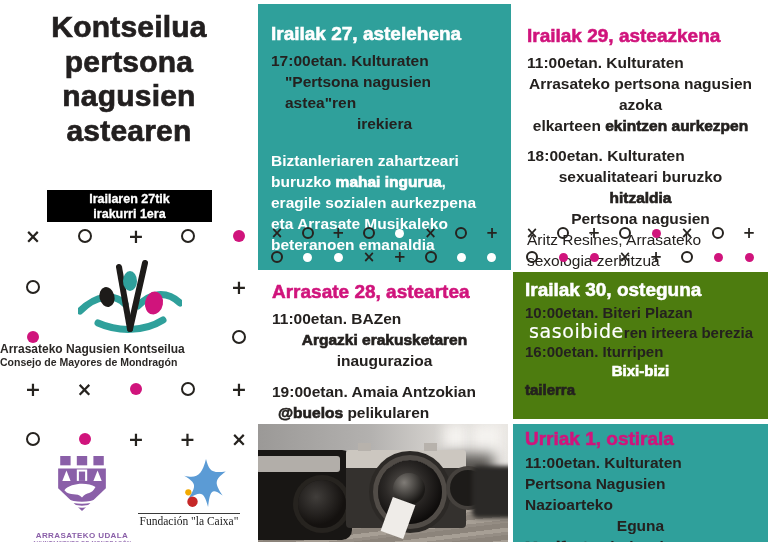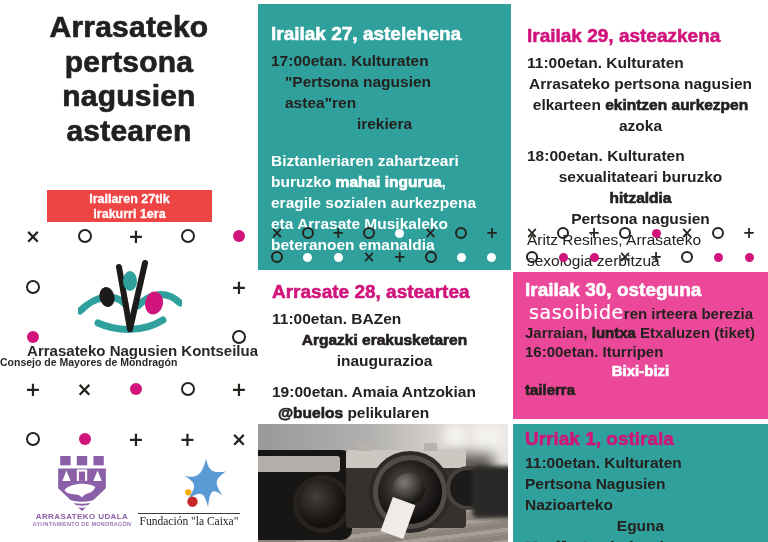--- a/index.html
+++ b/index.html
@@ -3,54 +3,54 @@
 <meta charset="utf-8">
 <style>
   html,body{margin:0;padding:0;background:#fff;}
   .page{position:relative;width:768px;height:542px;background:#ffffff;overflow:hidden;
         font-family:"Liberation Sans","DejaVu Sans",sans-serif;color:#24211f;}
 
   
   .title{position:absolute;left:0;top:10px;width:258px;text-align:center;
          font-size:30px;line-height:34.5px;font-weight:700;color:#221f1f;
          -webkit-text-stroke:.7px #221f1f;letter-spacing:.2px;}
-  .datebox{position:absolute;left:47px;top:190px;width:165px;height:32px;background:#ef4444;
+  .datebox{position:absolute;left:47px;top:190px;width:165px;height:32px;background:#000000;
            color:#fff;text-align:center;font-size:12.5px;font-weight:700;line-height:15px;
            padding-top:2px;box-sizing:border-box;-webkit-text-stroke:.3px #fff;}
 
   .lrow{position:absolute;left:22px;width:228px;display:flex;justify-content:space-between;--dot:#d0147c;}
   .lrow1{top:226px}.lrow2{top:277px}.lrow3{top:327px}.lrow4{top:379px}.lrow5{top:429px}
   .lrow .sym{width:22px;height:20px;font-size:19px;}
   .lrow .s-o::before{width:10px;height:10px;border-width:2.4px;}
   .lrow .s-dot::before{width:12px;height:12px;}
 
   .council-svg{position:absolute;left:78px;top:246px;width:104px;height:94px;}
-  .council-cap1{position:absolute;left:0;right:0;top:342px;text-align:right;font-size:15px;
+  .council-cap1{position:absolute;left:0;right:0;top:342px;text-align:left;font-size:12px;
                 font-weight:700;color:#2b2826;}
   .council-cap2{position:absolute;left:0;right:0;top:356px;font-size:10.5px;
                 font-weight:700;color:#2b2826;}
   .left-col{position:absolute;left:0;top:0;width:258px;height:542px;}
 
   .udala{position:absolute;left:28px;top:456px;width:108px;text-align:center;}
   .udala svg{display:block;margin:0 auto;}
-  .udala-name{margin-top:0;font-size:8px;font-weight:700;color:#8a5fa8;letter-spacing:.4px;}
+  .udala-name{margin-top:19px;font-size:8px;font-weight:700;color:#8a5fa8;letter-spacing:.4px;}
   .udala-sub{font-size:5.5px;font-weight:700;color:#9a74b5;letter-spacing:.3px;}
 
   .caixa{position:absolute;left:138px;top:458px;width:102px;}
   .caixa svg{display:block;margin-left:44px;}
   .caixa-rule{border-top:1.5px solid #3a3a3a;margin-top:3px;}
   .caixa-label{font-family:"Liberation Serif","DejaVu Serif",serif;font-size:11.5px;color:#1c1c1c;
                text-align:center;margin-top:1px;}
 
   
   .blk{position:absolute;box-sizing:border-box;}
   #b27{left:258px;top:4px;width:253px;height:266px;background:#2fa09b;padding:18px 13px 0;}
   #b29{left:513px;top:4px;width:255px;height:266px;background:#ffffff;padding:20px 14px 0;}
   #b28{left:258px;top:272px;width:253px;height:148px;background:#ffffff;padding:8px 14px 0;}
-  #b30{left:513px;top:272px;width:255px;height:147px;background:#ec4899;padding:6px 12px 0;}
+  #b30{left:513px;top:272px;width:255px;height:147px;background:#4d7c0f;padding:6px 12px 0;}
   #bu1{left:513px;top:424px;width:255px;height:118px;background:#2fa09b;padding:3px 12px 0;}
 
   .blk-header{font-size:19px;line-height:23px;font-weight:700;-webkit-text-stroke:.55px currentColor;
               margin-bottom:5px;}
   #b30 .blk-header,#bu1 .blk-header{margin-bottom:2px;}
   .c-white{color:#ffffff;}
   .c-pink{color:#d0147c;}
 
   .line{font-size:15.5px;line-height:21px;font-weight:700;color:#24211f;}
   #b30 .line{font-size:15px;line-height:19px;}
@@ -110,21 +110,21 @@
           transform:rotate(20deg);filter:blur(.4px);}
   .cam-right{left:214px;top:42px;width:50px;height:52px;background:#2b2927;border-radius:6px;filter:blur(2.2px);}
 </style>
 </head>
 <body>
 
 <div class="page">
 
   <div class="left-col">
     <div class="title">
-      <div>Arrasateko</div>
+      <div>Kontseilua</div>
       <div>pertsona</div>
       <div>nagusien</div>
       <div>astearen</div>
     </div>
 
     <div class="datebox">
       <div>Irailaren 27tik</div>
       <div>irakurri 1era</div>
     </div>
 
@@ -252,43 +252,43 @@
         <span class="sym s-dot"></span>
         <span class="sym s-x">×</span>
         <span class="sym s-plus">+</span>
         <span class="sym s-o"></span>
         <span class="sym s-dot"></span>
         <span class="sym s-dot"></span>
       </div>
   <div class="blk-header c-pink">Irailak 29, asteazkena</div>
       <div class="line"><span>11:00etan. Kulturaten</span></div>
       <div class="line right"><span>Arrasateko pertsona nagusien</span></div>
+      <div class="line right"><span>azoka</span></div>
       <div class="line right"><span>elkarteen </span><span class="hl">ekintzen aurkezpen</span></div>
-      <div class="line right"><span>azoka</span></div>
       <div class="gap" style="height: 9px;"></div>
       <div class="line"><span>18:00etan. Kulturaten</span></div>
       <div class="line right"><span>sexualitateari buruzko </span><span class="hl">hitzaldia</span></div>
       <div class="line right"><span>Pertsona nagusien</span></div>
       <div class="line light"><span>Aritz Resines, Arrasateko</span></div>
       <div class="line light"><span>sexologia zerbitzua</span></div>
     </div>
 
   <div class="blk on-white" id="b28">
       <div class="blk-header c-pink">Arrasate 28, asteartea</div>
       <div class="line"><span>11:00etan. BAZen</span></div>
       <div class="line right"><span class="hl">Argazki erakusketaren</span></div>
       <div class="line right"><span>inaugurazioa</span></div>
       <div class="gap" style="height: 10px;"></div>
       <div class="line"><span>19:00etan. Amaia Antzokian</span></div>
       <div class="line" style="padding-left: 6px;"><span class="hl">@buelos</span><span> pelikularen emanaldia</span></div>
     </div>
   <div class="blk on-teal" id="b30">
       <div class="blk-header c-white">Irailak 30, osteguna</div>
+      <div class="line"><span>10:00etan. Biteri Plazan</span></div>
       <div class="line" style="padding-left: 4px;"><span class=" brand">sasoibide</span><span>ren irteera berezia</span></div>
-      <div class="line"><span>Jarraian, </span><span class="hl">luntxa</span><span> Etxaluzen (tiket)</span></div>
       <div class="line"><span>16:00etan. Iturripen</span></div>
       <div class="line right c-white"><span class="hl">Bixi-bizi</span></div>
       <div class="line"><span class="hl">tailerra</span></div>
     </div>
   <div class="blk on-teal" id="bu1">
       <div class="blk-header c-pink">Urriak 1, ostirala</div>
       <div class="line"><span>11:00etan. Kulturaten</span></div>
       <div class="line"><span>Pertsona Nagusien Nazioarteko</span></div>
       <div class="line right"><span>Eguna</span></div>
       <div class="line"><span class="hl">Manifestua</span><span> irakurri eta</span></div>

